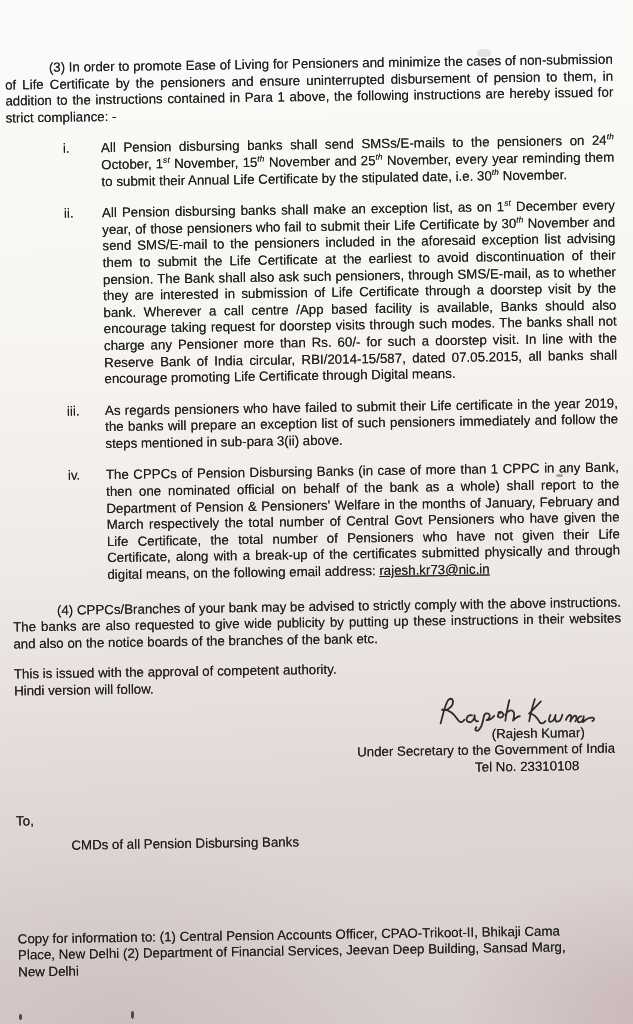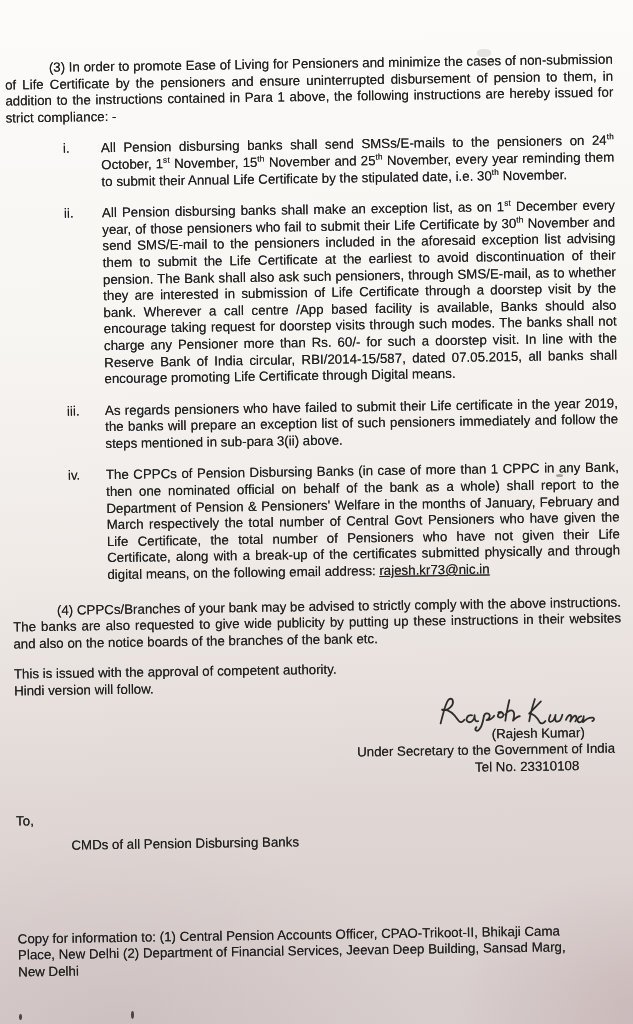--- a/index.html
+++ b/index.html
@@ -21,21 +21,21 @@
     transform-origin:316px 480px;
     font-size:13.3px;line-height:16.6px;
     text-shadow:0 0 .5px rgba(25,25,25,.8);
   }
   .para{margin:0;text-align:justify;}
   .indent{text-indent:44px;}
   .ilist{list-style:none;margin:15px 0 0 0;padding:0 0 0 57px;}
   .ilist li{display:flex;margin:0 0 15px 0;}
   .ilist .marker{flex:0 0 38px;}
   .ilist .itext{flex:1;text-align:justify;display:block;}
-  sup{font-size:.62em;line-height:0;vertical-align:super;letter-spacing:.2px;}
+  sup{font-size:.62em;line-height:0;vertical-align:super;letter-spacing:.2px;font-style:italic;}
   .email{color:#1f1f1f;text-decoration:underline;cursor:pointer;}
   .p4{margin-top:18px;}
   .closing{margin-top:14px;text-align:left;}
   .sigblock{margin-top:2px;text-align:right;}
   .sig-svg{display:block;margin:-4px 26px -7px auto;}
   .signame{margin-right:38px;}
   .sigtitle{margin-right:8px;}
   .sigtel{margin-right:44px;}
   .toblock{margin-top:31px;}
   .toline{margin:8px 0 0 55px;}

